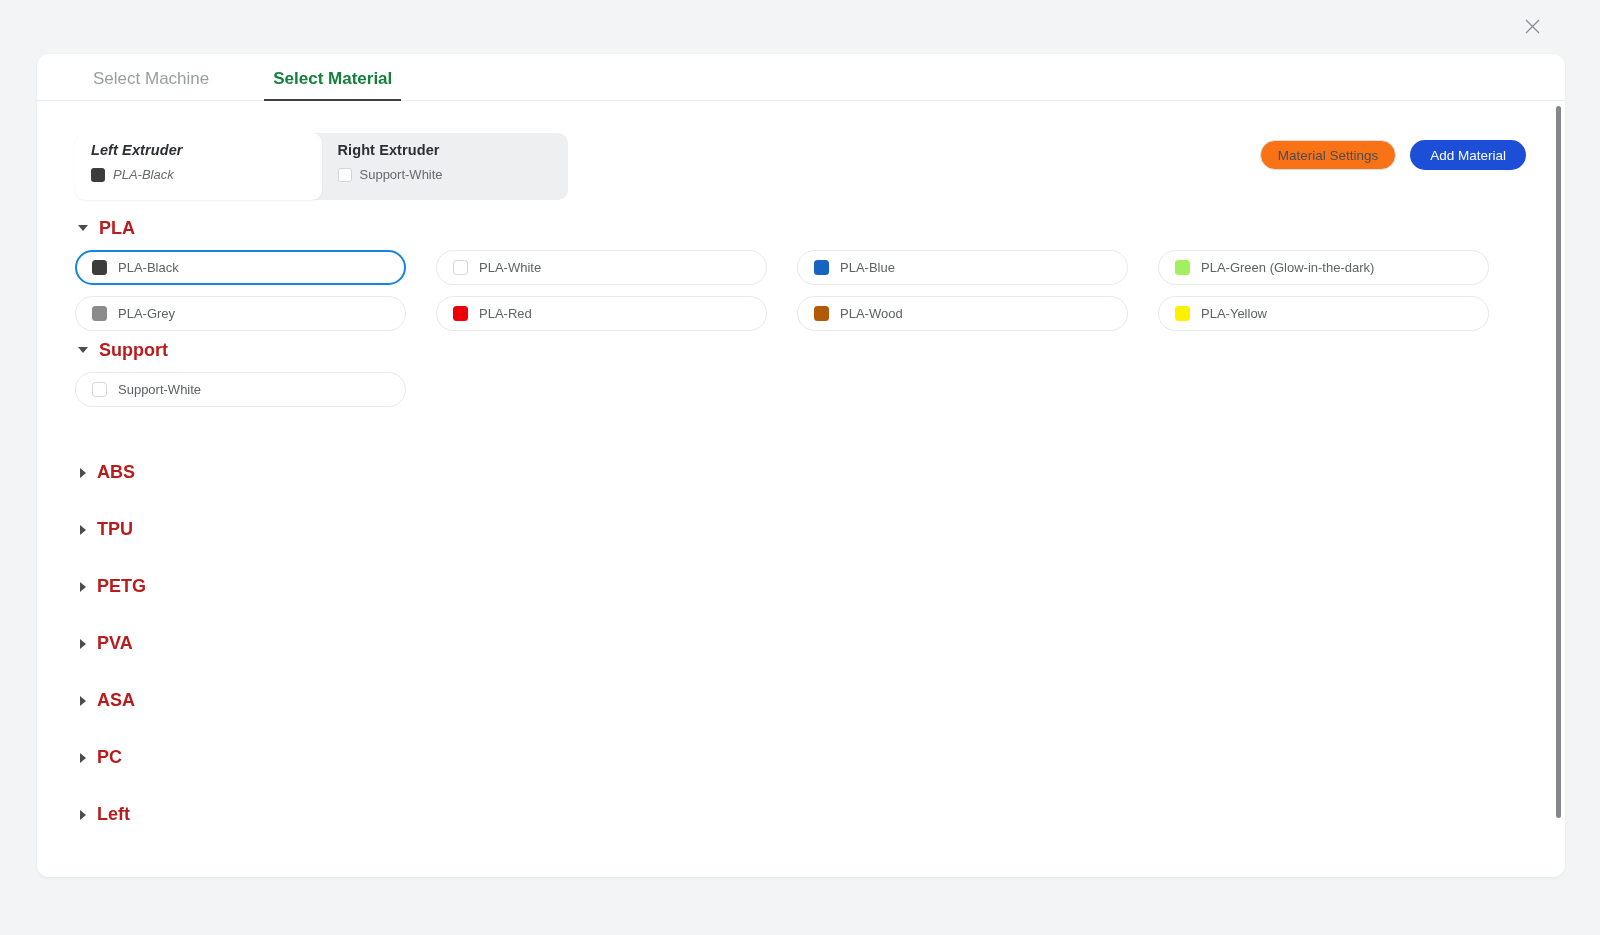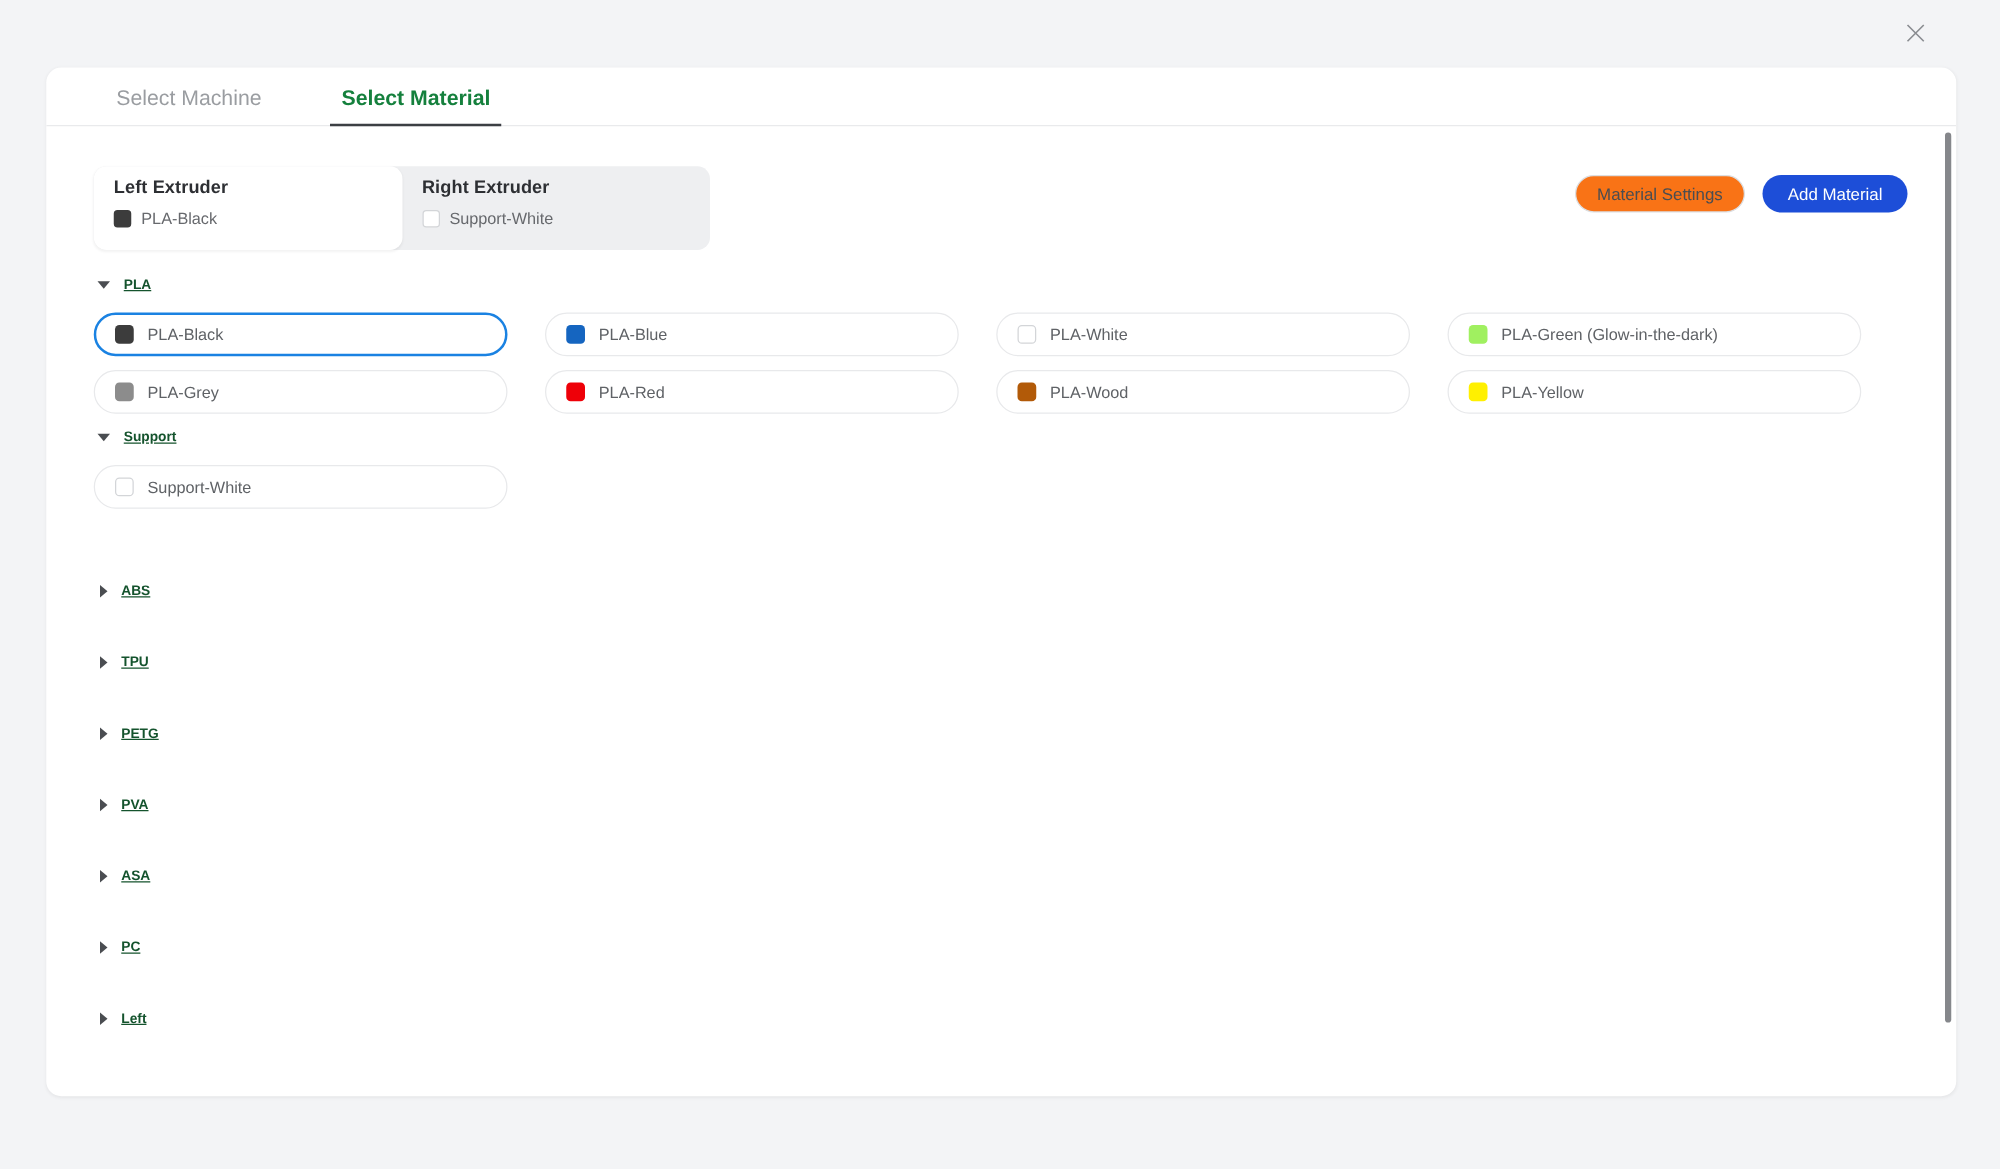--- a/index.html
+++ b/index.html
@@ -65,21 +65,21 @@
     position: absolute; left: 38px; top: 32px;
     width: 493px; height: 67px;
     background: #eeeff1;
     border-radius: 10px;
     display: flex;
   }
   .ext {
     flex: 1; padding: 9px 16px 0 16px;
     border-radius: 10px;
   }
-  .ext.active { background: #ffffff; box-shadow: 0 1px 2px rgba(0,0,0,0.05); }
+  .ext.active { background: #ffffff; box-shadow: 0 1px 2px rgba(0,0,0,0.05); font-style: italic; }
   .ext-title { font-size: 14.5px; font-weight: bold; color: #2d2f33; letter-spacing: .1px; }
   .ext-mat { display: flex; align-items: center; gap: 8px; margin-top: 9px; }
   .ext-mat-label { font-size: 13px; color: #67696d; }
 
   .swatch { width: 14px; height: 14px; border-radius: 3px; flex: none; }
   .swatch.empty { background: #ffffff; border: 1px solid #d3d5d8; }
 
   .actions { position: absolute; right: 39px; top: 39px; display: flex; gap: 14px; }
   .btn {
     height: 30px; border-radius: 15px;
@@ -110,21 +110,21 @@
   .caret.down {
     border-left: 5px solid transparent;
     border-right: 5px solid transparent;
     border-top: 6px solid #4a4d51;
   }
   .caret.right {
     border-top: 5px solid transparent;
     border-bottom: 5px solid transparent;
     border-left: 6px solid #4a4d51;
   }
-  .cat-name { font-size: 11px; font-weight: bold; color: #14532d; text-decoration: underline; }
+  .cat-name { font-size: 18px; font-weight: bold; color: #b91c1c; }
 
   .grid {
     display: grid;
     grid-template-columns: repeat(4, 331px);
     gap: 11px 30px;
     margin-top: 7px;
     padding-bottom: 4px;
   }
   .mat {
     height: 35px; border-radius: 18px;
@@ -196,26 +196,26 @@
               <div class="cat-head">
                 <span class="caret down"></span>
                 <span class="cat-name">PLA</span>
               </div>
               <div class="grid">
                 <div class="mat selected">
                   <span class="swatch" style="background: rgb(60, 60, 60);"></span>
                   <span class="mat-label">PLA-Black</span>
                 </div>
                 <div class="mat">
+                  <span class="swatch empty"></span>
+                  <span class="mat-label">PLA-White</span>
+                </div>
+                <div class="mat">
                   <span class="swatch" style="background: rgb(21, 101, 192);"></span>
                   <span class="mat-label">PLA-Blue</span>
-                </div>
-                <div class="mat">
-                  <span class="swatch empty"></span>
-                  <span class="mat-label">PLA-White</span>
                 </div>
                 <div class="mat">
                   <span class="swatch" style="background: rgb(160, 240, 96);"></span>
                   <span class="mat-label">PLA-Green (Glow-in-the-dark)</span>
                 </div>
                 <div class="mat">
                   <span class="swatch" style="background: rgb(140, 140, 140);"></span>
                   <span class="mat-label">PLA-Grey</span>
                 </div>
                 <div class="mat">

